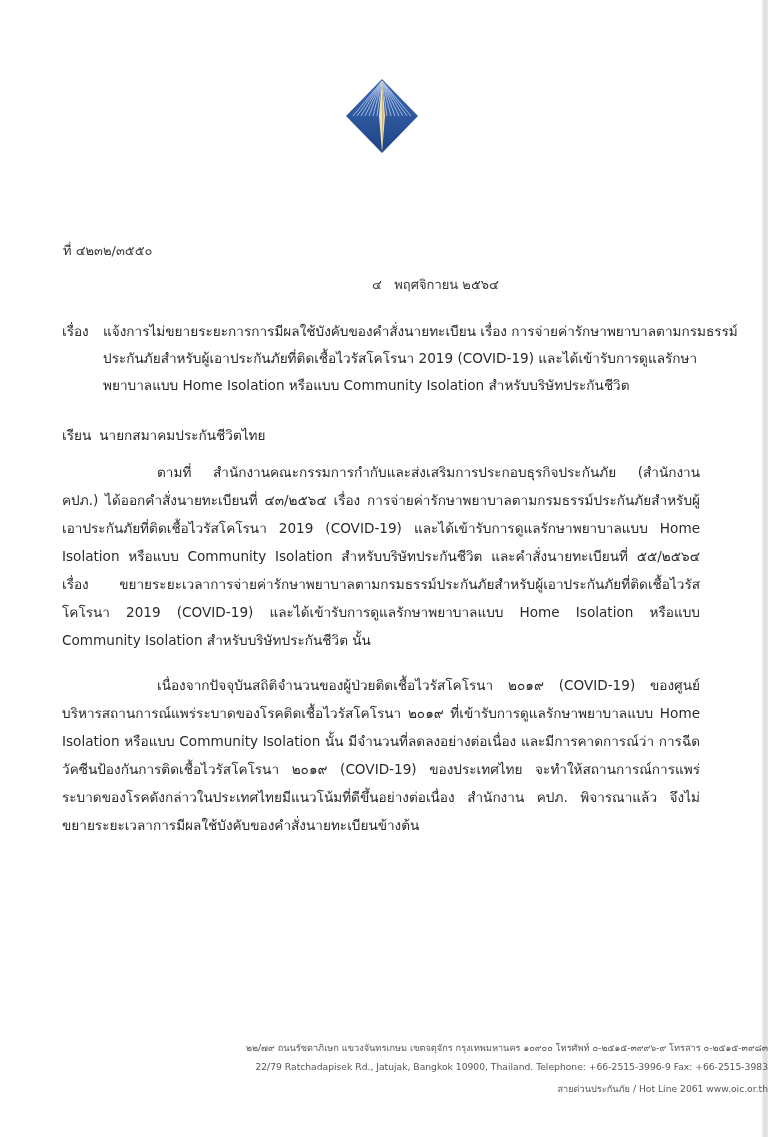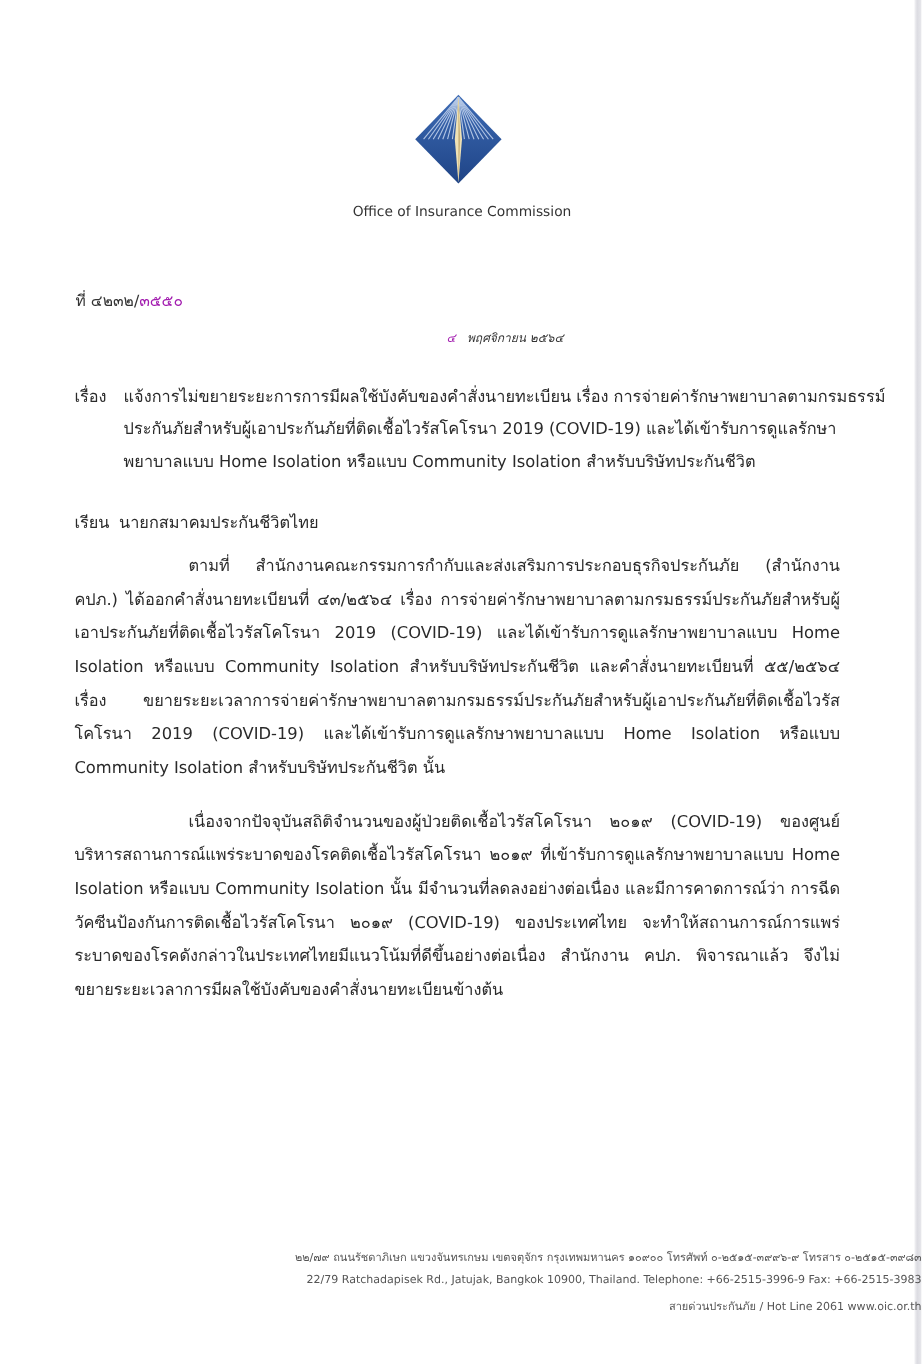--- a/index.html
+++ b/index.html
@@ -16,23 +16,23 @@
   .logo {
     position:absolute; left:345px; top:78px; width:74px; height:76px;
   }
   .org {
     position:absolute; left:240px; top:166px; width:290px;
     text-align:center; font-size:11.5px; line-height:20px; color:#333;
   }
   .ref {
     position:absolute; left:63px; top:240px; font-size:13px; color:#333;
   }
-  .ref .filled, .date .filled { color:#a21caf; }
+  .ref .filled, .date .filled { color:#404040; }
   .date {
-    position:absolute; left:372px; top:274px; font-size:10px; color:#333;font-style:italic;
+    position:absolute; left:372px; top:274px; font-size:13px; color:#333;
   }
   .subject {
     position:absolute; left:62px; top:318px; width:680px;
     font-size:13.6px; line-height:27px;
   }
   .subject .label { position:absolute; left:0; top:0; }
   .subject .text { margin-left:41px; }
   .salutation {
     position:absolute; left:62px; top:424px; font-size:13.6px;
   }
@@ -80,21 +80,20 @@
       <line x1="37" y1="3" x2="50" y2="38"></line>
       <line x1="37" y1="3" x2="46" y2="38"></line>
       <line x1="37" y1="3" x2="42" y2="38"></line>
     </g>
     <polygon points="37,2 40,38 37,74 34,38" fill="#efe2b6"></polygon>
     <polygon points="37,2 38.5,38 37,74" fill="#c9b27a"></polygon>
   </svg>
 </div>
 
 <div class="org">
-  <div>Office of Insurance Commission</div>
 </div>
 
 <div class="ref">
   <span>ที่ </span><span>๔๒๓๒/</span><span class="filled">๓๕๕๐</span>
 </div>
 
 <div class="date">
   <span class="filled">๔</span>&nbsp;&nbsp;&nbsp;<span>พฤศจิกายน ๒๕๖๔</span>
 </div>
 

